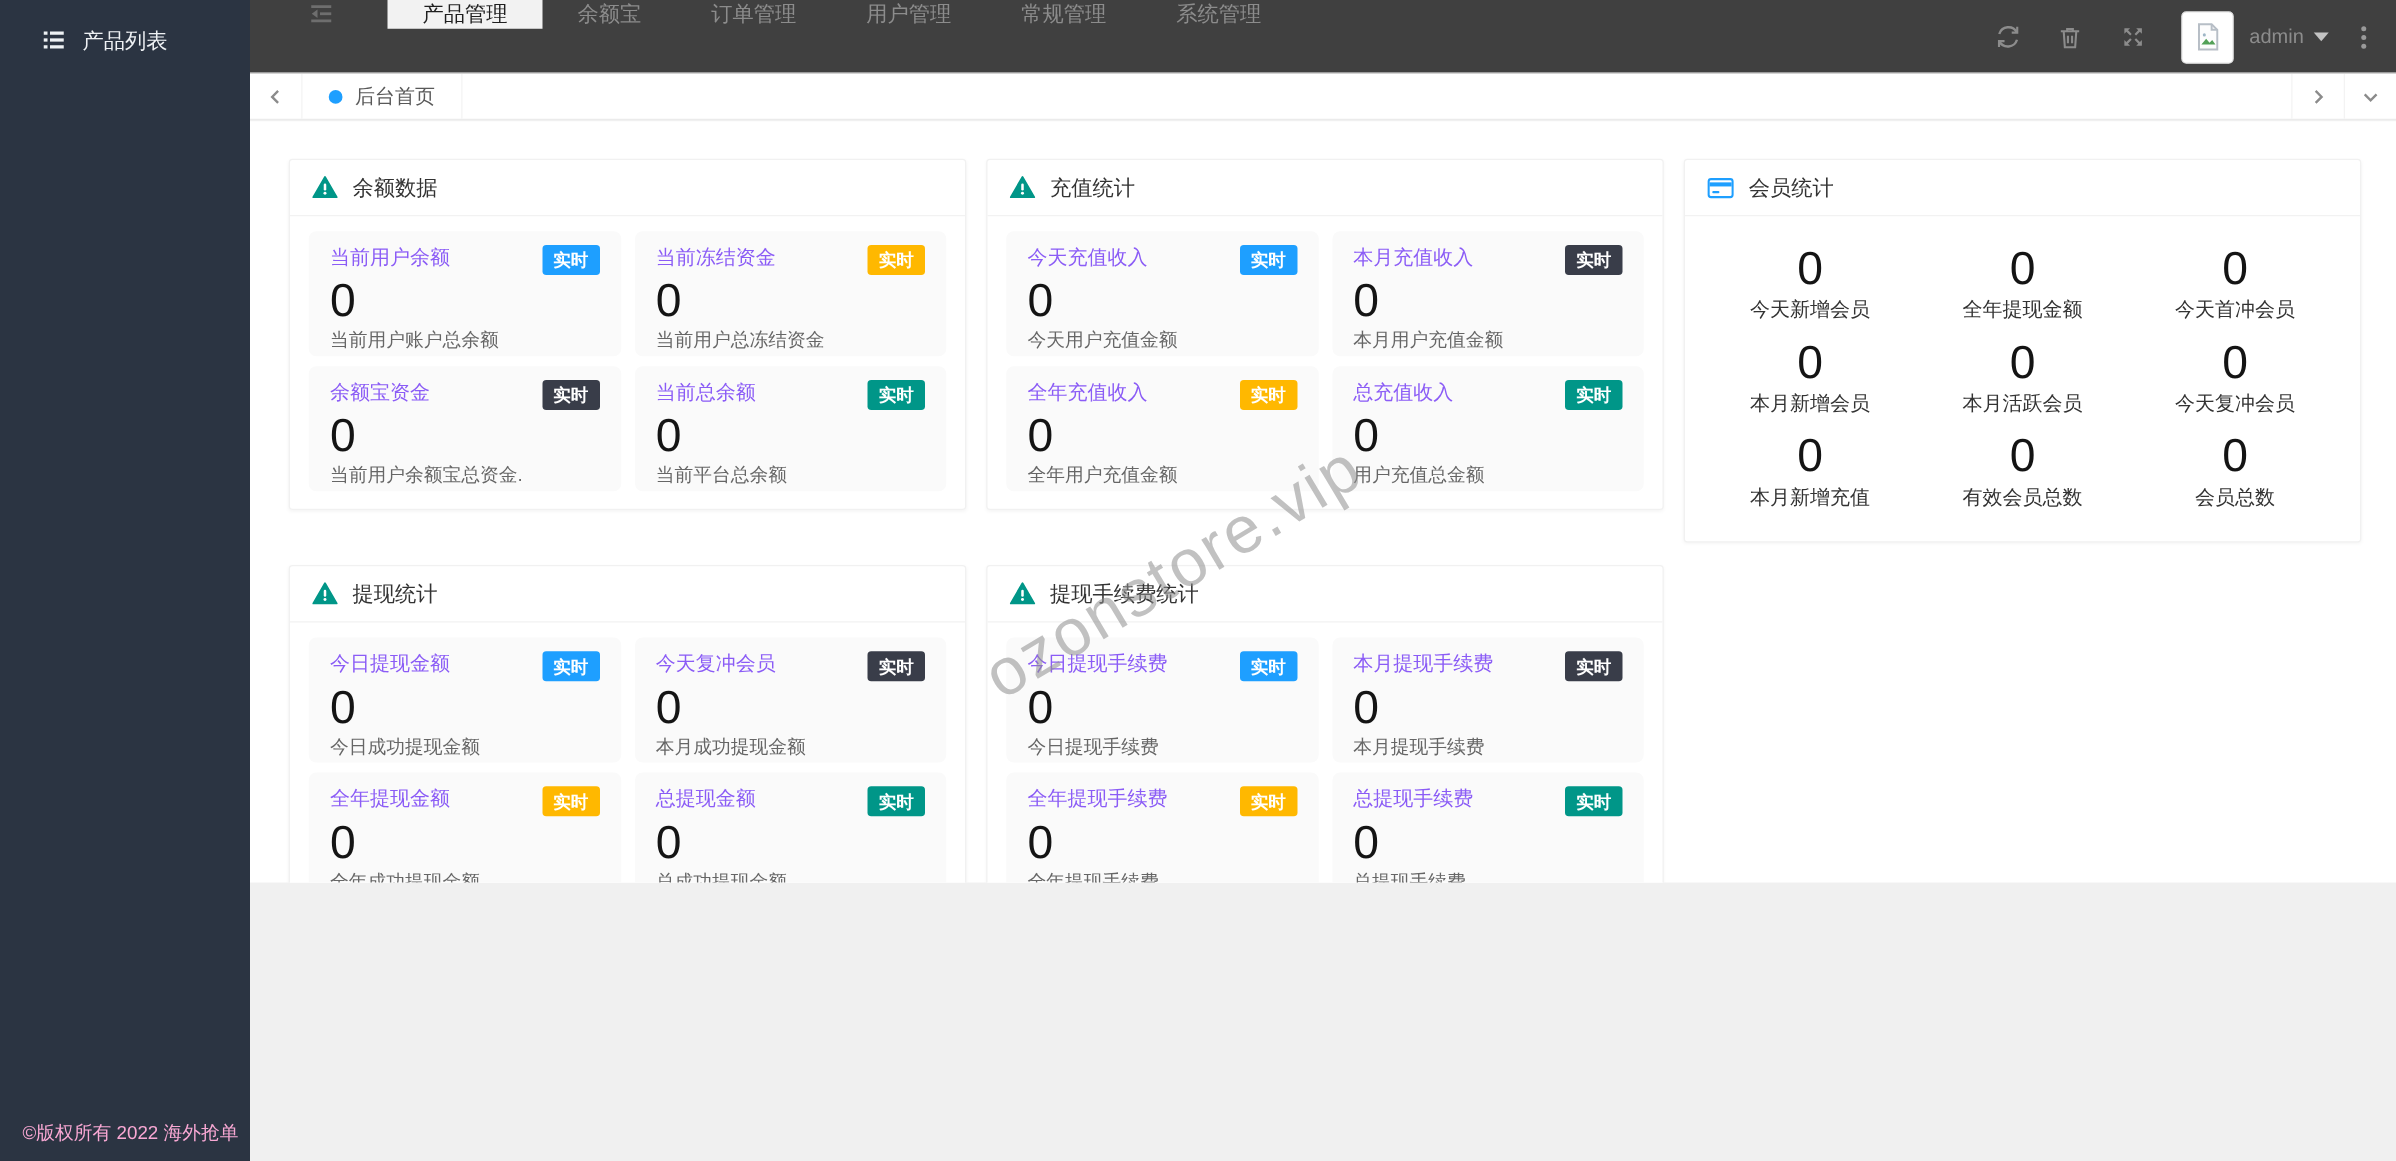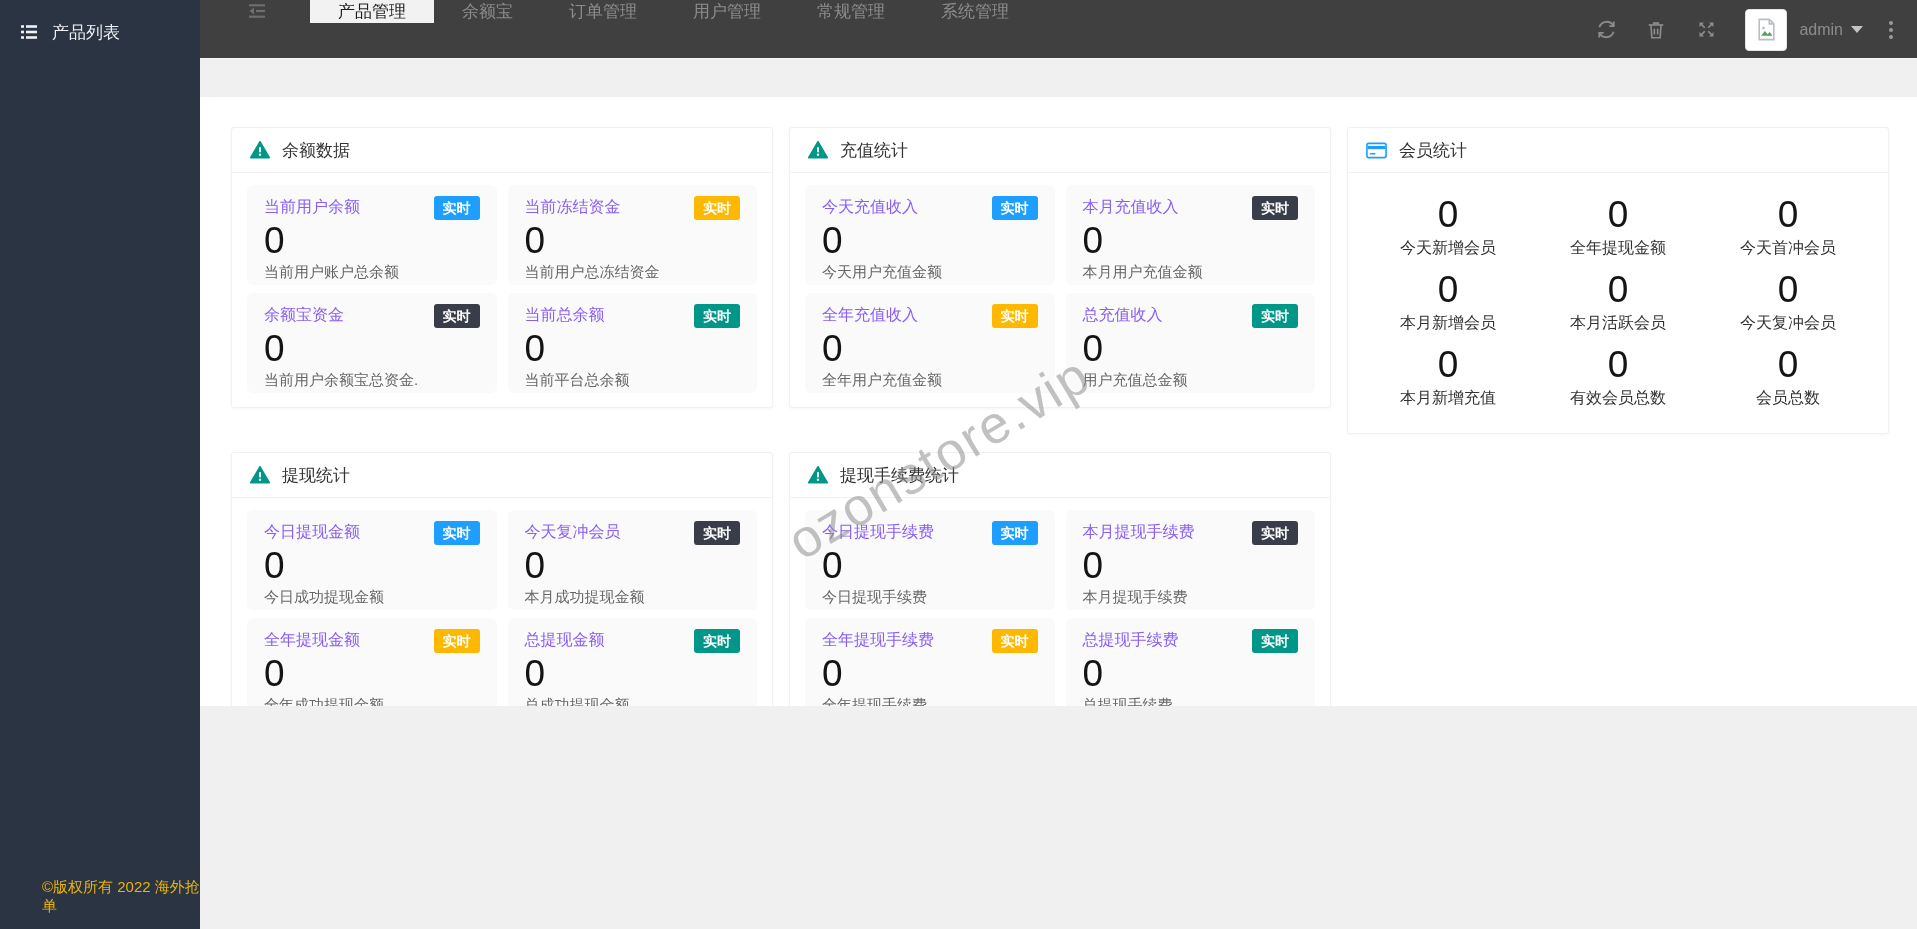--- a/index.html
+++ b/index.html
@@ -5,22 +5,22 @@
   * { margin:0; padding:0; box-sizing:border-box; }
   html,body { width:1917px; height:929px; overflow:hidden; background:#f0f0f0;
     font-family:"Liberation Sans","DejaVu Sans",sans-serif; }
   .app { position:relative; width:1917px; height:929px; }
 
   
   .sidebar { position:absolute; left:0; top:0; width:200px; height:929px; background:#2b3442; z-index:5; }
   .logo-area { height:59px; display:flex; align-items:center; padding-left:26px; gap:11px; }
   .logo-tile { width:37px; height:37px; background:#fff; border-radius:5px; display:flex; align-items:center; justify-content:center; }
   .logo-title { color:#ffffff; font-size:21px; font-weight:bold; letter-spacing:1px; }
-  .side-item { height:52px; margin-top:6px; display:flex; align-items:center; gap:13px; padding-left:19px; color:#eef1f4; font-size:17px; cursor:pointer; }
-  .copyright { position:absolute; left:18px; bottom:13px; color:#eab308; font-size:15px;margin-left:24px; }
+  .side-item { height:52px; margin-top:6px; display:flex; align-items:center; gap:13px; padding-left:33px; color:#eef1f4; font-size:17px; cursor:pointer; }
+  .copyright { position:absolute; left:18px; bottom:13px; color:#f9a8d4; font-size:15px; }
 
   
   .main { position:absolute; left:200px; top:0; right:0; height:929px; }
   .topbar { height:59px; background:#404040; display:flex; align-items:flex-start; border-bottom:1px solid #f5f5f5; position:relative; }
   .hamburger { width:30px; margin-left:42px; display:flex; align-items:center; justify-content:center; cursor:pointer; }
   .nav { display:flex; margin-left:38px; }
   .nav-item { padding:0 28px; display:flex; align-items:center; font-size:17px; color:#8c8c8c; cursor:pointer; white-space:nowrap; }
   .nav-item.active { background:#f2f2f2; color:#1f1f1f; }
   .topbar-right { position:absolute; right:0; top:0; height:59px; display:flex; align-items:center; }
   .tb-icon { width:50px; height:59px; display:flex; align-items:center; justify-content:center; cursor:pointer; }
@@ -140,20 +140,42 @@
           <span class="caret-down"></span>
         </span>
         <span class="kebab">
           <span></span>
             <span></span>
             <span></span>
         </span>
       </div>
     </header>
 
+    <div class="tabbar">
+      <span class="tab-btn prev">
+        <svg viewBox="0 0 24 24" width="19" height="19" fill="none" stroke="#8b8b8b" stroke-width="2.4">
+            <path d="M14.5 6L8.5 12l6 6"></path>
+          </svg>
+      </span>
+      <div class="tab">
+        <span class="tab-dot" style="background: rgb(30, 159, 255);"></span>
+        <span>后台首页</span>
+      </div>
+      <div class="tab-spacer"></div>
+      <span class="tab-btn right">
+        <svg viewBox="0 0 24 24" width="19" height="19" fill="none" stroke="#8b8b8b" stroke-width="2.4">
+            <path d="M9.5 6l6 6-6 6"></path>
+          </svg>
+      </span>
+      <span class="tab-btn right">
+        <svg viewBox="0 0 24 24" width="19" height="19" fill="none" stroke="#8b8b8b" stroke-width="2.4">
+            <path d="M6 9.5l6 6 6-6"></path>
+          </svg>
+      </span>
+    </div>
 
     <div class="content">
       <div class="watermark">ozonstore.vip</div>
 
       <div class="card-row">
 
         <section class="card">
           <div class="card-head">
             <svg viewBox="0 0 24 24" width="22" height="22">
               <path d="M12 2.8L22.2 20.4H1.8z" fill="#009688" stroke="#009688" stroke-width="1.6" stroke-linejoin="round"></path>

